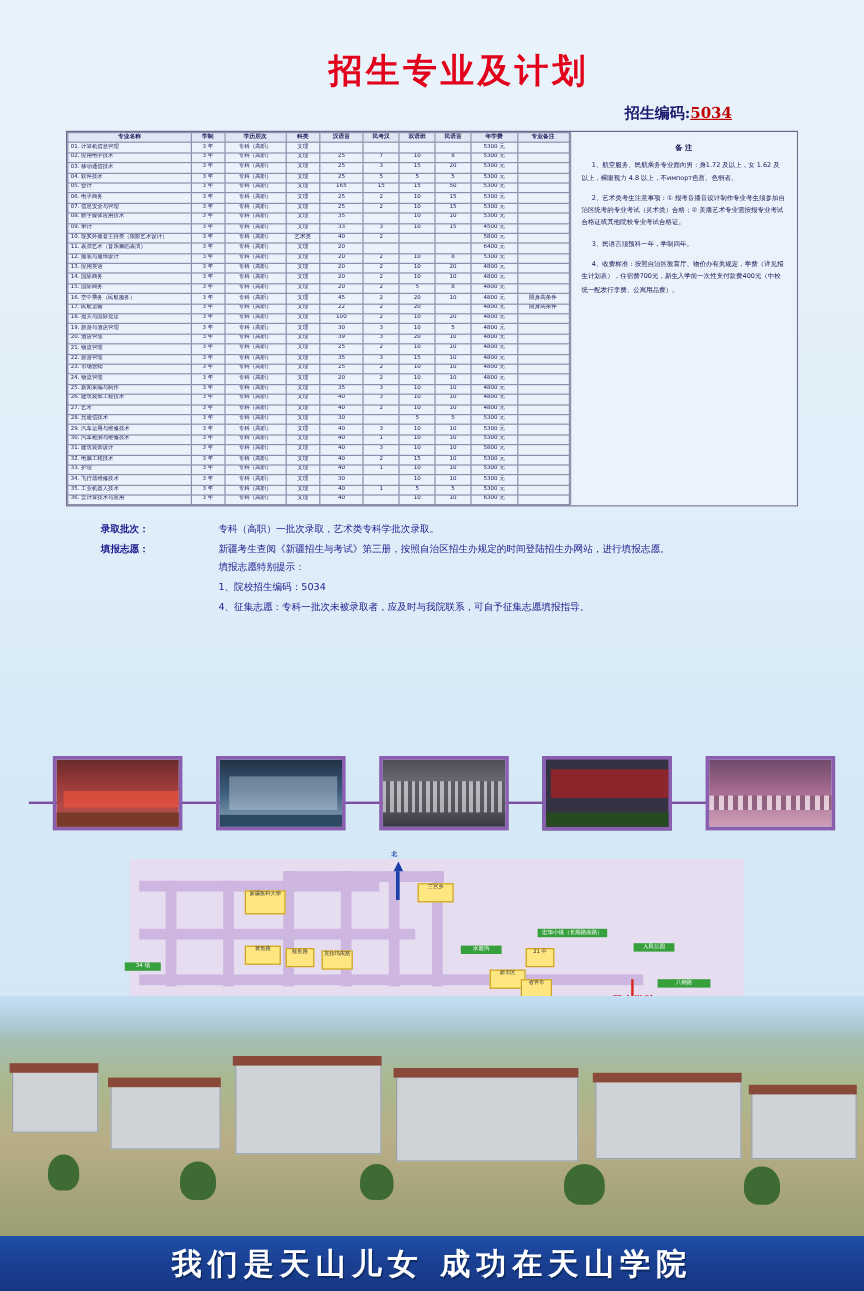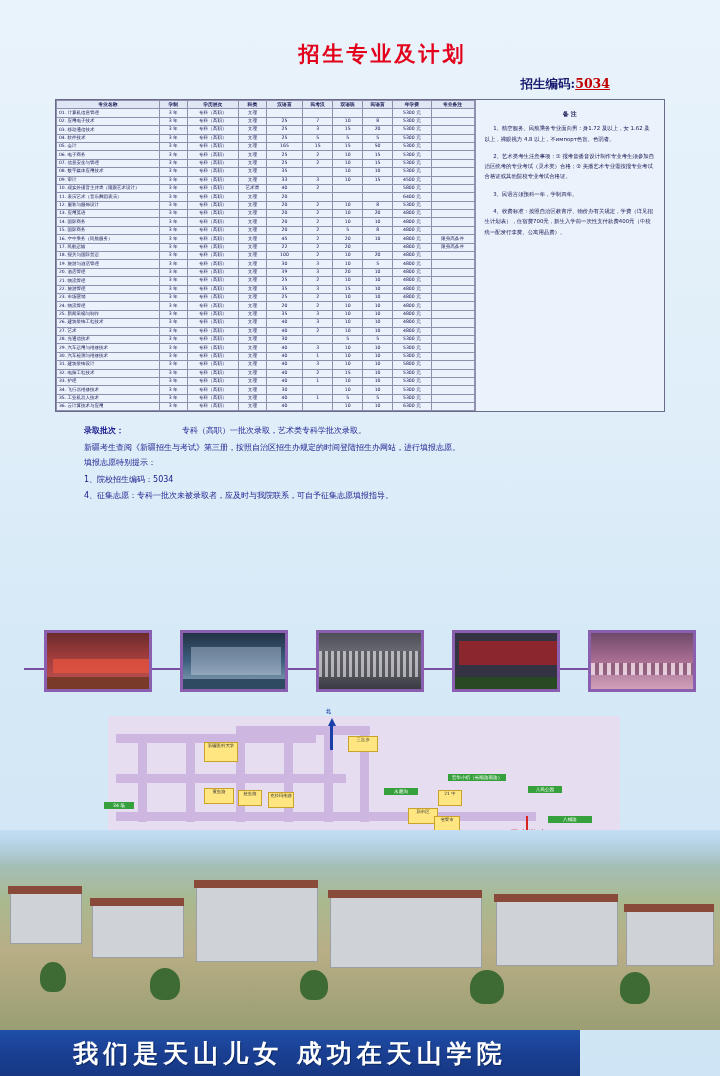--- a/index.html
+++ b/index.html
@@ -12,21 +12,21 @@
   }
   .page{
     position:absolute;left:0;top:0;width:720px;height:1076px;
     background:linear-gradient(180deg,#e9f3fb 0%,#dfeef9 40%,#d6e9f7 60%,#cfe4f4 100%);
   }
   
   .main-title{
     text-align:center;
     font-family:"DejaVu Serif","Liberation Serif",serif;
     font-weight:bold;
-    font-size:21px;
+    font-size:28px;
     color:#e2001a;
     letter-spacing:3px;
     padding-top:40px;
     margin-left:45px;
   }
   .code-line{
     text-align:right;
     padding-right:110px;
     margin-top:8px;
     font-size:12.5px;
@@ -127,21 +127,21 @@
     background:
       linear-gradient(180deg,rgba(200,225,245,0.9) 0%,rgba(200,225,245,0) 18%),
       linear-gradient(180deg,#9fc4e0 0%,#a9b98f 35%,#b9ae86 60%,#9a9e72 100%);
     overflow:hidden;
   }
   .bldg{position:absolute;background:#cfd3d8;border:1px solid #9aa0a6;}
   .roof{position:absolute;background:#8a4a3a;}
   .tree{position:absolute;background:#3e6b34;border-radius:50% 50% 40% 40%;}
   
   .footer{
-    position:absolute;left:0;bottom:0;width:580px;height:46px;
+    position:absolute;left:0;bottom:0;width:720px;height:46px;
     background:linear-gradient(180deg,#1f4fa8 0%,#1a3f92 50%,#163784 100%);
     display:flex;align-items:center;justify-content:center;
   }
   .footer span{
     font-family:"DejaVu Serif","Liberation Serif",serif;
     font-weight:bold;font-size:25px;color:#ffffff;letter-spacing:5px;
     text-shadow:1px 1px 0 #0d2a63;
   }
 </style>
 </head>
@@ -628,20 +628,21 @@
     </div>
   </div>
 
 
   <div class="notice">
     <div class="row">
       <div class="lbl">录取批次：</div>
       <div class="body">专科（高职）一批次录取，艺术类专科学批次录取。</div>
     </div>
     <div class="row">
+      <div class="lbl">填报志愿：</div>
       <div class="body">
         <div>新疆考生查阅《新疆招生与考试》第三册，按照自治区招生办规定的时间登陆招生办网站，进行填报志愿。</div>
         <div>填报志愿特别提示：</div>
         <ol id="steps-list">
             <li>1、院校招生编码：5034</li>
             <li>4、征集志愿：专科一批次未被录取者，应及时与我院联系，可自予征集志愿填报指导。</li>
           </ol>
       </div>
     </div>
   </div>

